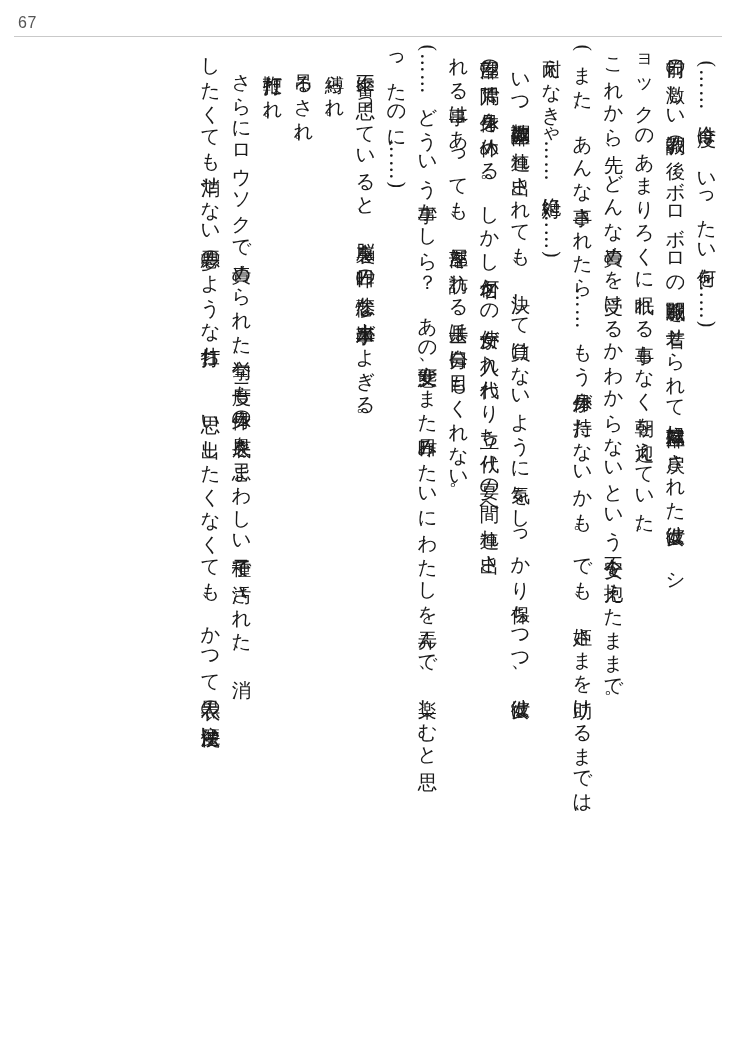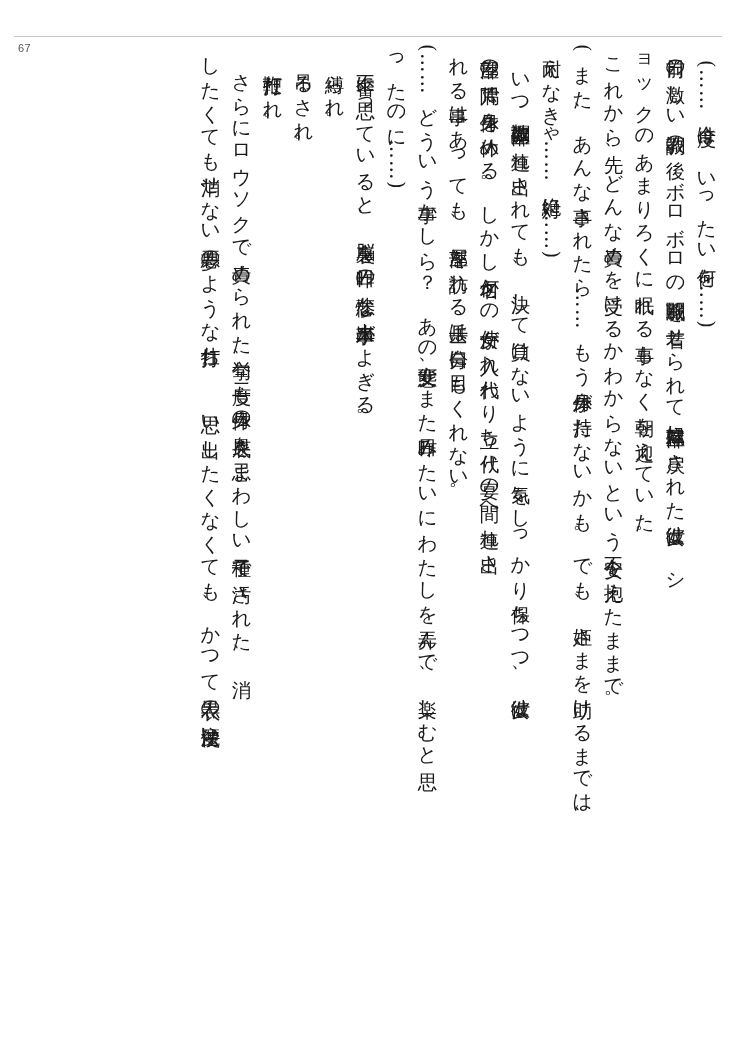--- a/index.html
+++ b/index.html
@@ -12,25 +12,24 @@
     width: 736px;
     height: 1038px;
     background: #ffffff;
     overflow: hidden;
     font-family: "DejaVu Serif", "Liberation Serif", serif;
   }
   .page-number {
     position: absolute;
     top: 14px;
     left: 18px;
-    font-size: 11px;
+    font-size: 16px;
     color: #555555;
     font-family: "Liberation Sans", sans-serif;
     letter-spacing: 0.5px;
-    margin-top: 28px;
   }
   .rule {
     position: absolute;
     top: 36px;
     left: 14px;
     width: 708px;
     height: 1px;
     background: #c9c9c9;
   }
   .text-body {

